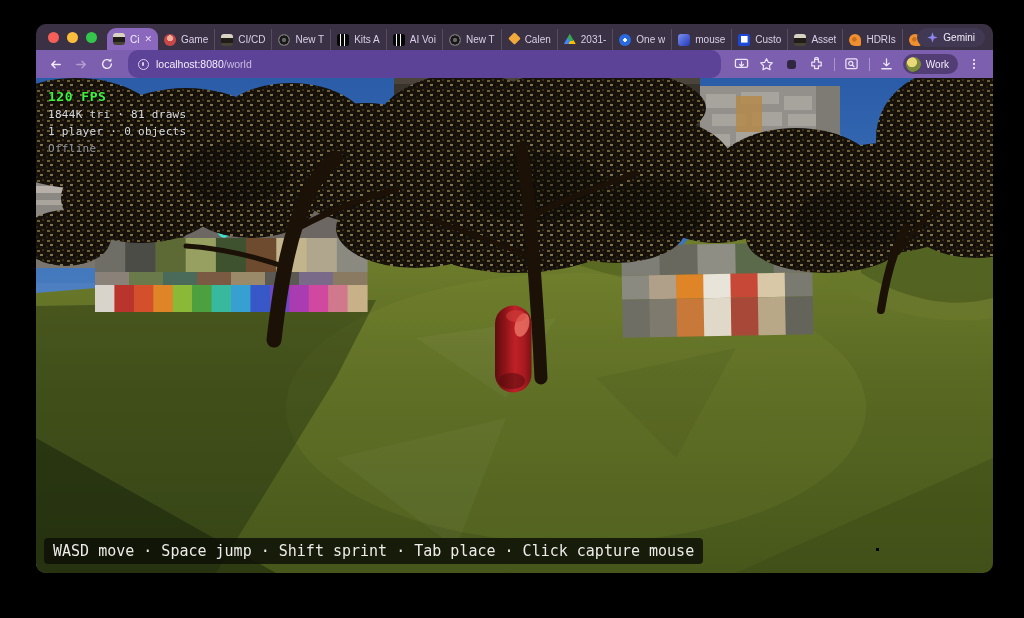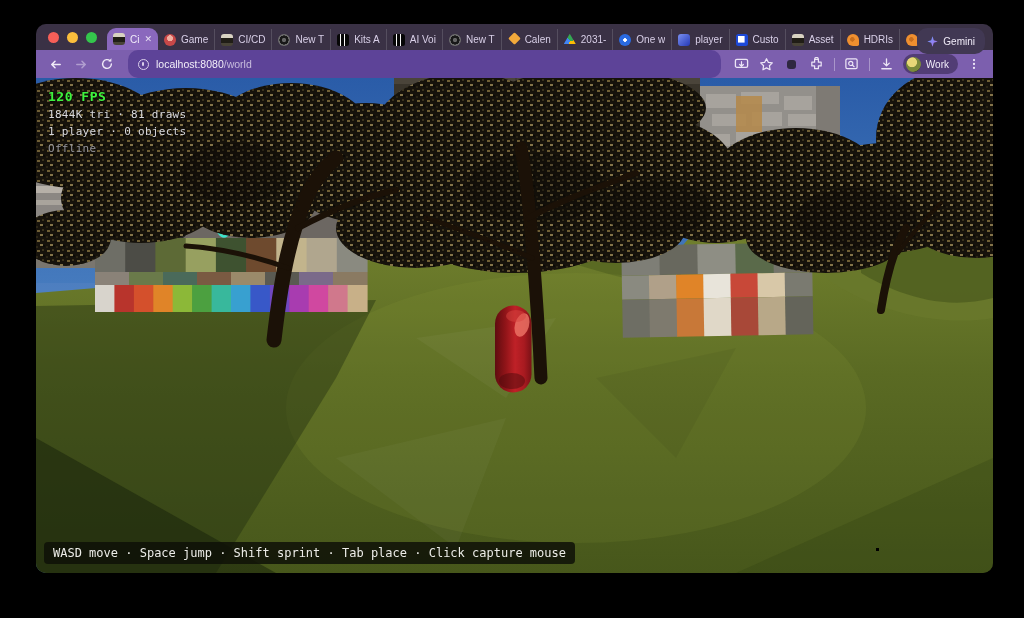--- a/index.html
+++ b/index.html
@@ -31,21 +31,21 @@
   .ti-diamond { width:9px; height:9px; background:#f2a93b; transform:rotate(45deg); border-radius:1.5px; margin:0 6px 2px 2px; }
   .ti-drive { clip-path:polygon(50% 2%,100% 88%,0 88%);
      background:conic-gradient(from 200deg at 50% 58%,#4285f4 0 120deg,#34a853 120deg 240deg,#fbbc04 240deg); border-radius:0; }
   .ti-bluecircle { border-radius:50%; background:radial-gradient(circle at 50% 50%,#fff 0 18%,#2a6ae0 24%); }
   .ti-blueswirl { border-radius:3px; background:linear-gradient(135deg,#7a90f0,#2438b8); }
   .ti-bluesq { border-radius:2.5px; background:#1d49d8;
      background-image:linear-gradient(#fff,#fff); background-size:55% 55%; background-position:center; background-repeat:no-repeat; }
   .ti-orangep { border-radius:50% 50% 14% 50%; background:#ef8f2f;
      background-image:radial-gradient(circle at 45% 45%,#c96f1d 0 22%,transparent 26%); }
   .newtab { color:#e6def2; font-size:13px; padding:0 10px 4px 8px; }
-  .gemini { position:absolute; right:8px; top:4px; height:26px; display:flex; align-items:center; gap:5px;
+  .gemini { position:absolute; right:8px; top:4px; height:19px; display:flex; align-items:center; gap:5px;
             background:#413853; border-radius:10px; padding:0 10px; color:#f0ebf8; font-size:10px; }
 
   
   .toolbar { height:28px; background:var(--c-toolbar); display:flex; align-items:center; padding:0 8px; gap:4px; }
   .navbtn { width:22px; height:22px; display:flex; align-items:center; justify-content:center; color:#f0eaf8; }
   .navbtn.dim { opacity:.45; }
   .urlbar { flex:1; max-width:628px; height:28px; background:var(--c-urlbar); border-radius:10px;
             display:flex; align-items:center; padding:0 10px; gap:7px; margin:0 6px; }
   .siteinfo { width:11px; height:11px; border:1.4px solid #d9cfea; border-radius:50%; position:relative; flex:none; }
   .siteinfo::after { content:""; position:absolute; left:3px; top:2px; width:2.2px; height:4.5px; background:#d9cfea; border-radius:1px; }
@@ -60,21 +60,21 @@
   .avatar { width:15px; height:15px; border-radius:50%; background:radial-gradient(circle at 40% 35%,#e8d878 0 35%,#7a8a3a 40% 70%,#3c4a20 75%); }
 
   
   .viewport { position:relative; width:933px; height:495px; background:#3a6ab0; }
   .viewport svg { position:absolute; left:0; top:0; }
   .hud { position:absolute; left:12px; top:11px; font-family:"DejaVu Sans Mono", monospace; text-shadow:0 1px 2px rgba(0,0,0,.85); }
   .fps { font-size:13px; font-weight:bold; color:var(--c-fps); letter-spacing:.5px; }
   .stat { font-size:11px; color:#d8d8dc; margin-top:4px; letter-spacing:.3px; }
   .stat.off { color:#97979d; }
   .hint { position:absolute; left:8px; bottom:9px; background:rgba(14,16,7,.85); border-radius:4px;
-          padding:4px 9px; font-family:"DejaVu Sans Mono", monospace; font-size:12px; color:#ecece8; }
+          padding:4px 9px; font-family:"DejaVu Sans Mono", monospace; font-size:15px; color:#ecece8; }
   .cursor { position:absolute; left:840px; top:470px; width:3px; height:3px; background:#000; }
 </style>
 </head>
 <body>
 
 <div class="window">
 
   <div class="tabstrip">
     <div class="lights">
       <span class="light l-red"></span>
@@ -118,21 +118,21 @@
       <div class="tab inactive">
         <span class="ti ti-drive"></span>
         <span class="tlabel">2031-</span>
       </div>
       <div class="tab inactive">
         <span class="ti ti-bluecircle"></span>
         <span class="tlabel">One w</span>
       </div>
       <div class="tab inactive">
         <span class="ti ti-blueswirl"></span>
-        <span class="tlabel">player</span>
+        <span class="tlabel">mouse</span>
       </div>
       <div class="tab inactive">
         <span class="ti ti-bluesq"></span>
         <span class="tlabel">Custo</span>
       </div>
       <div class="tab inactive">
         <span class="ti ti-fav"></span>
         <span class="tlabel">Asset</span>
       </div>
       <div class="tab inactive">

